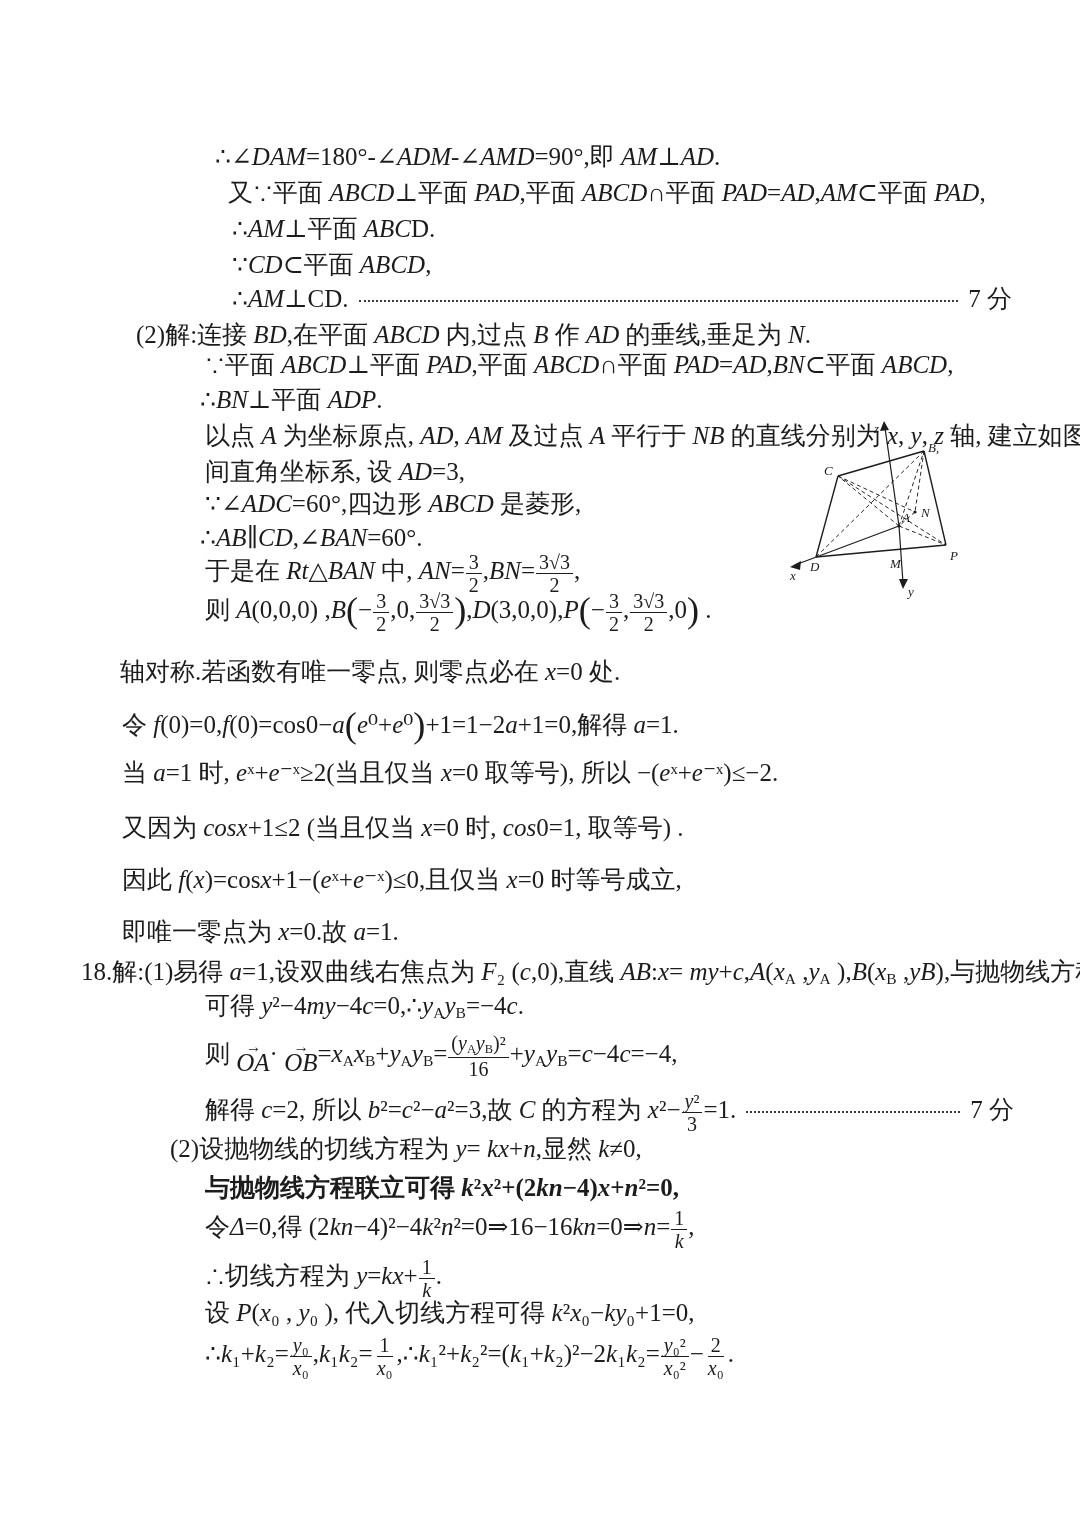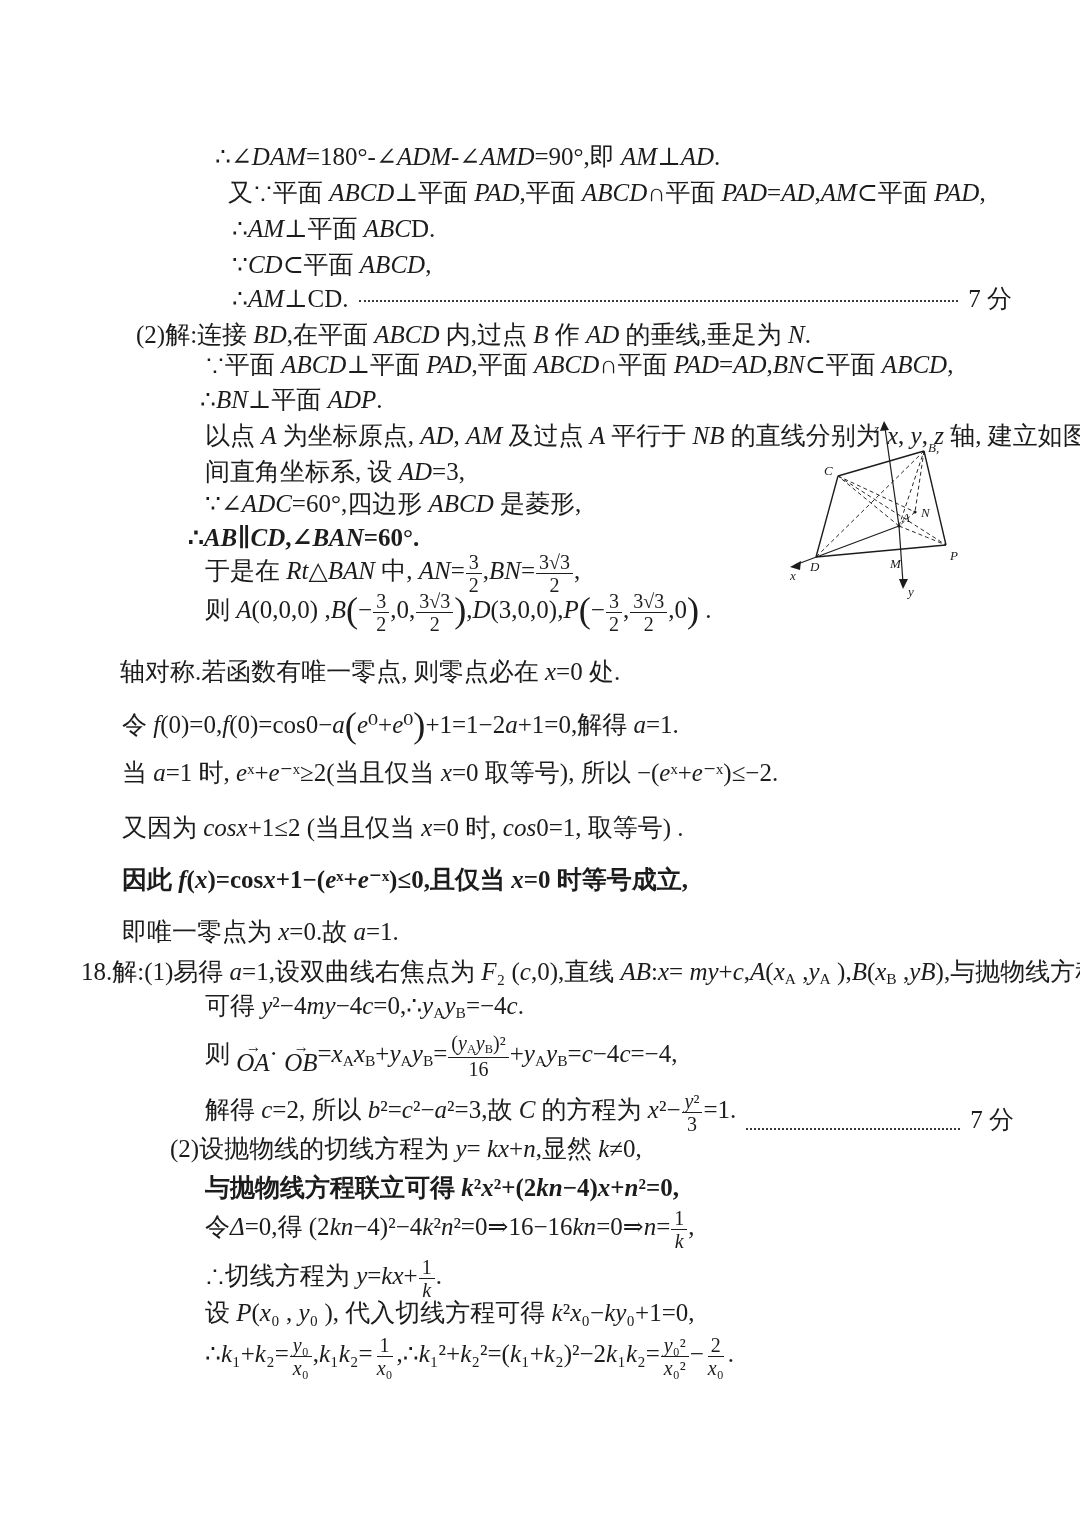--- a/index.html
+++ b/index.html
@@ -50,21 +50,21 @@
         <span class="lt">∴<i>AM</i>⊥CD.</span>
         <span class="leader"></span>
         <span class="score">7 分</span>
       </div>
       <div class="line" style="left: 136px; top: 319px;">(2)解:连接 <i>BD</i>,在平面 <i>ABCD</i> 内,过点 <i>B</i> 作 <i>AD</i> 的垂线,垂足为 <i>N</i>.</div>
       <div class="line" style="left: 205px; top: 349px;">∵平面 <i>ABCD</i>⊥平面  <i>PAD</i>,平面 <i>ABCD</i>∩平面 <i>PAD</i>=<i>AD</i>,<i>BN</i>⊂平面 <i>ABCD</i>,</div>
       <div class="line" style="left: 200px; top: 384px;">∴<i>BN</i>⊥平面 <i>ADP</i>.</div>
       <div class="line" style="left: 205px; top: 420px;">以点 <i>A</i> 为坐标原点, <i>AD</i>, <i>AM</i> 及过点 <i>A</i> 平行于 <i>NB</i> 的直线分别为 <i>x</i>, <i>y</i>, <i>z</i> 轴, 建立如图的空</div>
       <div class="line" style="left: 205px; top: 456px;">间直角坐标系, 设 <i>AD</i>=3,</div>
       <div class="line" style="left: 205px; top: 488px;">∵∠<i>ADC</i>=60°,四边形 <i>ABCD</i> 是菱形,</div>
-      <div class="line" style="left: 188px; top: 522px; font-weight: bold;">∴<i>AB</i>∥<i>CD</i>,∠<i>BAN</i>=60°.</div>
+      <div class="line" style="left: 200px; top: 522px;">∴<i>AB</i>∥<i>CD</i>,∠<i>BAN</i>=60°.</div>
       <div class="line" style="left: 205px; top: 551px;">于是在 <i>Rt</i>△<i>BAN</i> 中, <i>AN</i>=<span class="frac">
           <span class="num">3</span>
           <span class="den">2</span>
         </span>,<i>BN</i>=<span class="frac">
           <span class="num">3√3</span>
           <span class="den">2</span>
         </span>,</div>
       <div class="line" style="left: 205px; top: 588px;">则 <i>A</i>(0,0,0) ,<i>B</i><span class="bigp">(</span>−<span class="frac">
           <span class="num">3</span>
           <span class="den">2</span>
@@ -75,35 +75,35 @@
           <span class="num">3</span>
           <span class="den">2</span>
         </span>,<span class="frac">
           <span class="num">3√3</span>
           <span class="den">2</span>
         </span>,0<span class="bigp">)</span> .</div>
       <div class="line" style="left: 120px; top: 656px; text-align: right;">轴对称.若函数有唯一零点, 则零点必在 <i>x</i>=0 处.</div>
       <div class="line" style="left: 122px; top: 703px;">令 <i>f</i>(0)=0,<i>f</i>(0)=cos0−<i>a</i><span class="bigp">(</span><i>e</i>⁰+<i>e</i>⁰<span class="bigp">)</span>+1=1−2<i>a</i>+1=0,解得 <i>a</i>=1.</div>
       <div class="line" style="left: 122px; top: 757px;">当 <i>a</i>=1 时, <i>e</i>ˣ+<i>e</i>⁻ˣ≥2(当且仅当 <i>x</i>=0 取等号), 所以 −(<i>e</i>ˣ+<i>e</i>⁻ˣ)≤−2.</div>
       <div class="line" style="left: 122px; top: 812px;">又因为 <i>cosx</i>+1≤2 (当且仅当 <i>x</i>=0 时, <i>cos</i>0=1, 取等号) .</div>
-      <div class="line" style="left: 122px; top: 864px; font-weight: bold;">因此 <i>f</i>(<i>x</i>)=cos<i>x</i>+1−(<i>e</i>ˣ+<i>e</i>⁻ˣ)≤0,且仅当 <i>x</i>=0 时等号成立,</div>
+      <div class="line" style="left: 122px; top: 864px;">因此 <i>f</i>(<i>x</i>)=cos<i>x</i>+1−(<i>e</i>ˣ+<i>e</i>⁻ˣ)≤0,且仅当 <i>x</i>=0 时等号成立,</div>
       <div class="line" style="left: 122px; top: 916px;">即唯一零点为 <i>x</i>=0.故 <i>a</i>=1.</div>
       <div class="line" style="left: 81px; top: 956px;">18.解:(1)易得 <i>a</i>=1,设双曲线右焦点为 <i>F</i>₂ (<i>c</i>,0),直线 <i>AB</i>:<i>x</i>= <i>my</i>+<i>c</i>,<i>A</i>(<i>x</i><sub>A</sub> ,<i>y</i><sub>A</sub> ),<i>B</i>(<i>x</i><sub>B</sub> ,<i>yB</i>),与抛物线方程联立</div>
       <div class="line" style="left: 205px; top: 990px;">可得 <i>y</i>²−4<i>my</i>−4<i>c</i>=0,∴<i>y</i><sub>A</sub><i>y</i><sub>B</sub>=−4<i>c</i>.</div>
       <div class="line" style="left: 205px; top: 1032px;">则 <span class="vec">
           <span class="varr">→</span>
           <span><i>OA</i></span>
         </span>·  <span class="vec">
           <span class="varr">→</span>
           <span><i>OB</i></span>
         </span>=<i>x</i><sub>A</sub><i>x</i><sub>B</sub>+<i>y</i><sub>A</sub><i>y</i><sub>B</sub>=<span class="frac">
           <span class="num">(<i>y</i><sub>A</sub><i>y</i><sub>B</sub>)²</span>
           <span class="den">16</span>
         </span>+<i>y</i><sub>A</sub><i>y</i><sub>B</sub>=<i>c</i>−4<i>c</i>=−4,</div>
-      <div class="line leader-line" style="left: 205px; top: 1090px; width: 809px; align-items: flex-end;">
+      <div class="line leader-line" style="left: 205px; top: 1090px; width: 809px;">
         <span class="lt">解得 <i>c</i>=2, 所以 <i>b</i>²=<i>c</i>²−<i>a</i>²=3,故 <i>C</i> 的方程为 <i>x</i>²−<span class="frac">
             <span class="num"><i>y</i>²</span>
             <span class="den">3</span>
           </span>=1.</span>
         <span class="leader"></span>
         <span class="score">7 分</span>
       </div>
       <div class="line" style="left: 170px; top: 1133px;">(2)设抛物线的切线方程为 <i>y</i>= <i>kx</i>+<i>n</i>,显然 <i>k</i>≠0,</div>
       <div class="line" style="left: 205px; top: 1172px; font-weight: bold;">与抛物线方程联立可得 <i>k</i>²<i>x</i>²+(2<i>kn</i>−4)<i>x</i>+<i>n</i>²=0,</div>
       <div class="line" style="left: 205px; top: 1207px;">令<i>Δ</i>=0,得 (2<i>kn</i>−4)²−4<i>k</i>²<i>n</i>²=0⇒16−16<i>kn</i>=0⇒<i>n</i>=<span class="frac">

